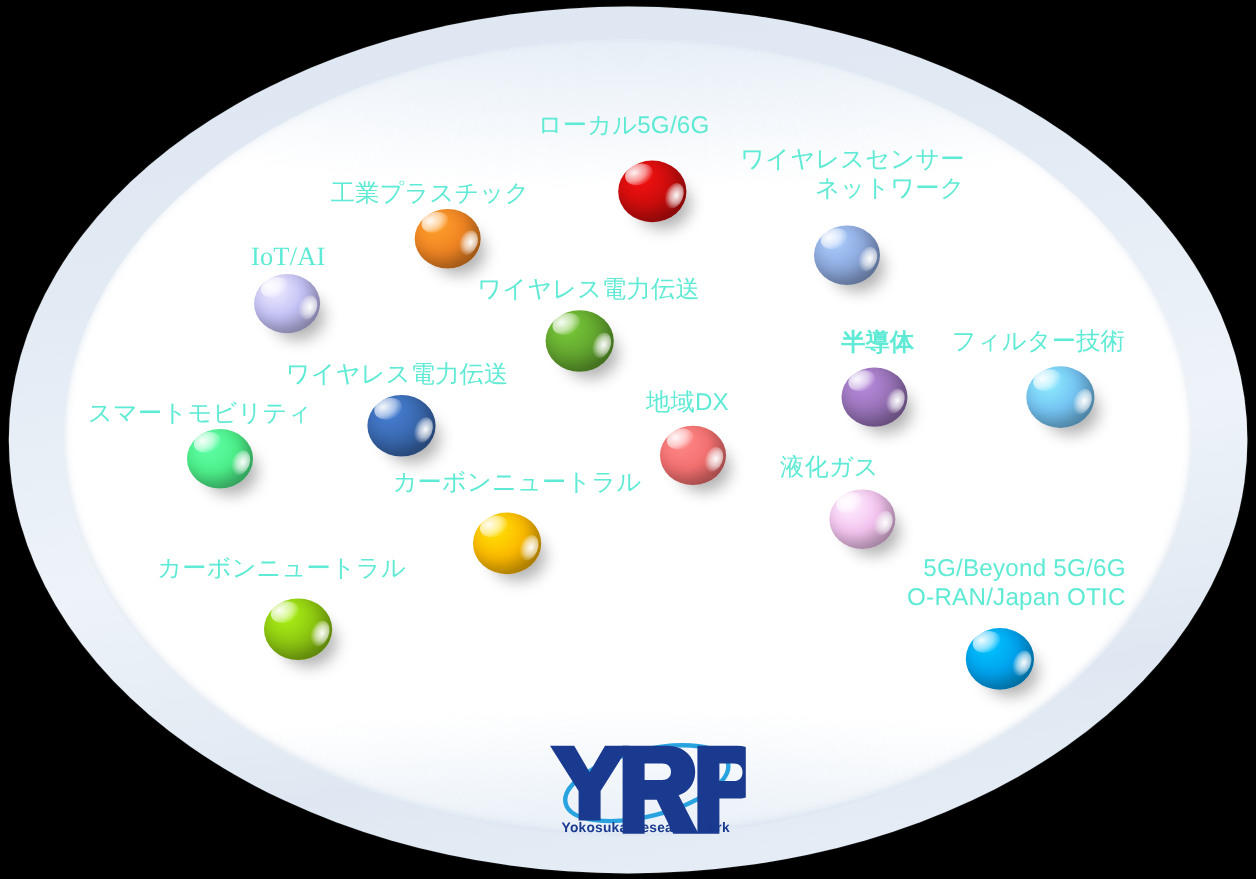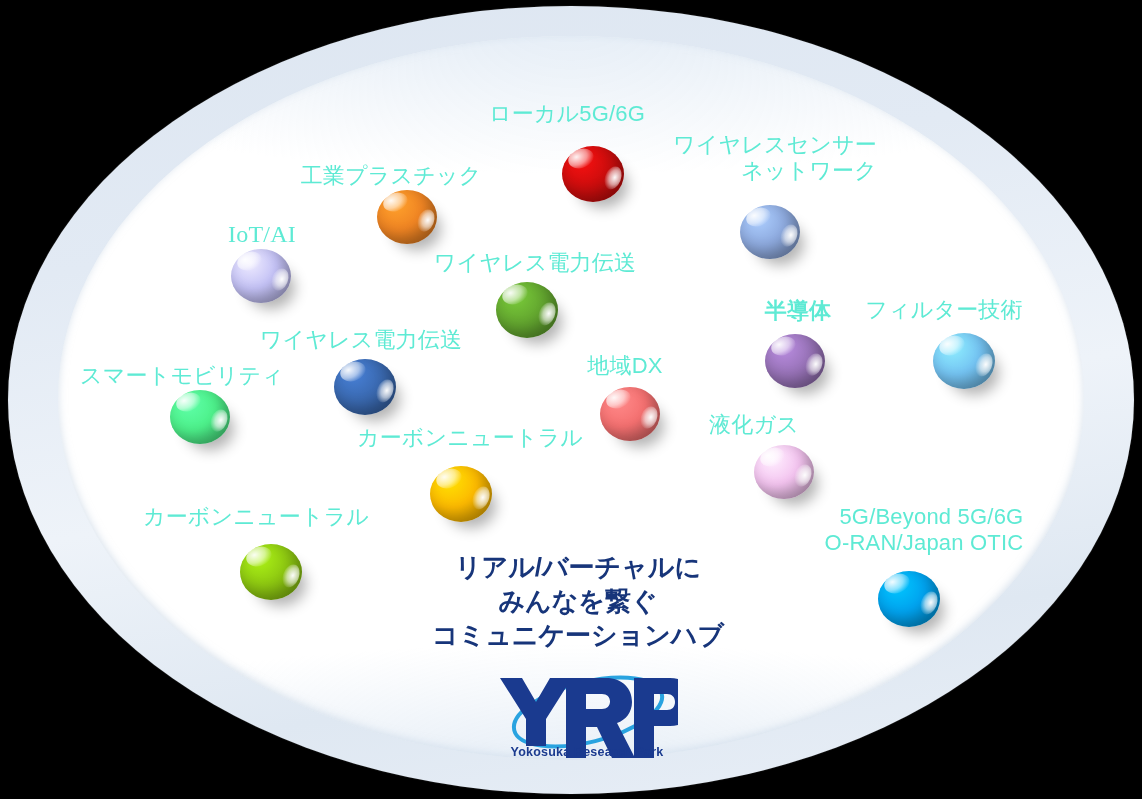--- a/index.html
+++ b/index.html
@@ -178,23 +178,20 @@
       </div>
       <div class="label" style="left: 924px; top: 504px; transform: translateX(-50%);">5G/Beyond 5G/6G
 O-RAN/Japan OTIC</div>
       <div class="sphere" style="left: 878px; top: 571px; width: 62px; height: 56px;">
         <div class="body" style="background: radial-gradient(circle at 32% 26%, rgb(0, 198, 255) 0%, rgb(0, 162, 238) 46%, rgb(0, 130, 190) 88%, rgb(0, 110, 162) 100%);"></div>
         <span class="hl-a"></span>
         <span class="hl-b"></span>
       </div>
     </div>
 
-  <div id="hub-text" style="color: rgb(23, 53, 122); left: 578px; top: 551px; transform: translateX(-50%);">リアル/バーチャルに
-みんなを繋ぐ
-コミュニケーションハブ</div>
 
   <div id="yrp-logo">
     <svg viewBox="0 0 186 96" width="186" height="96" aria-label="YRP Yokosuka Research Park">
       <g>
         <ellipse cx="96" cy="46" rx="76" ry="30" transform="rotate(-14 96 46)" fill="none" stroke="#29a3e0" stroke-width="4"></ellipse>
       </g>
       <g fill="#1a3a8f">
         <path d="M8 12 h22 l14 24 l14 -24 h22 l-26 41 v27 h-20 v-27 z"></path>
         <path d="M74 12 h40 c16 0 26 10 26 24 c0 10 -6 18 -15 21 l18 35 h-23 l-15 -31 h-11 v31 h-20 z
                  M94 28 v15 h16 c5 0 8 -3 8 -7.5 c0 -4.5 -3 -7.5 -8 -7.5 z"></path>

